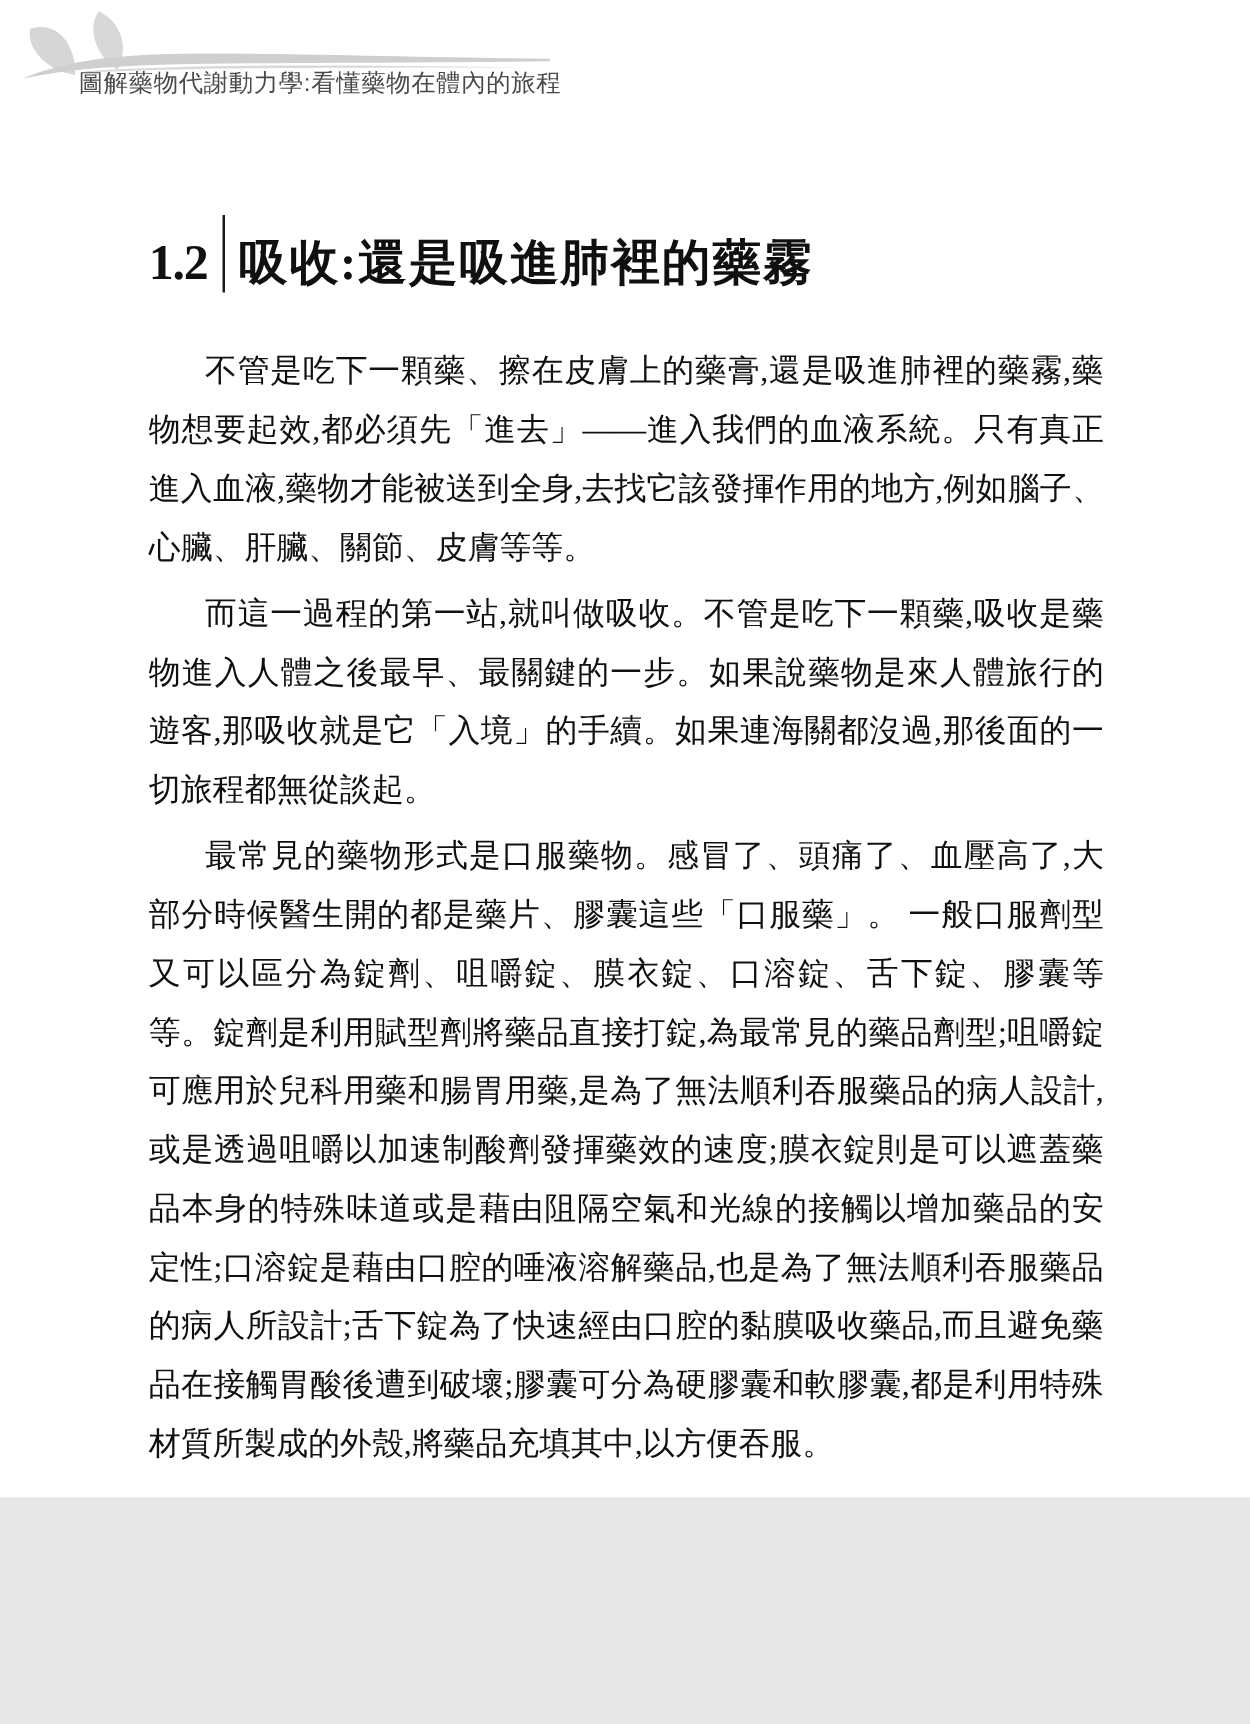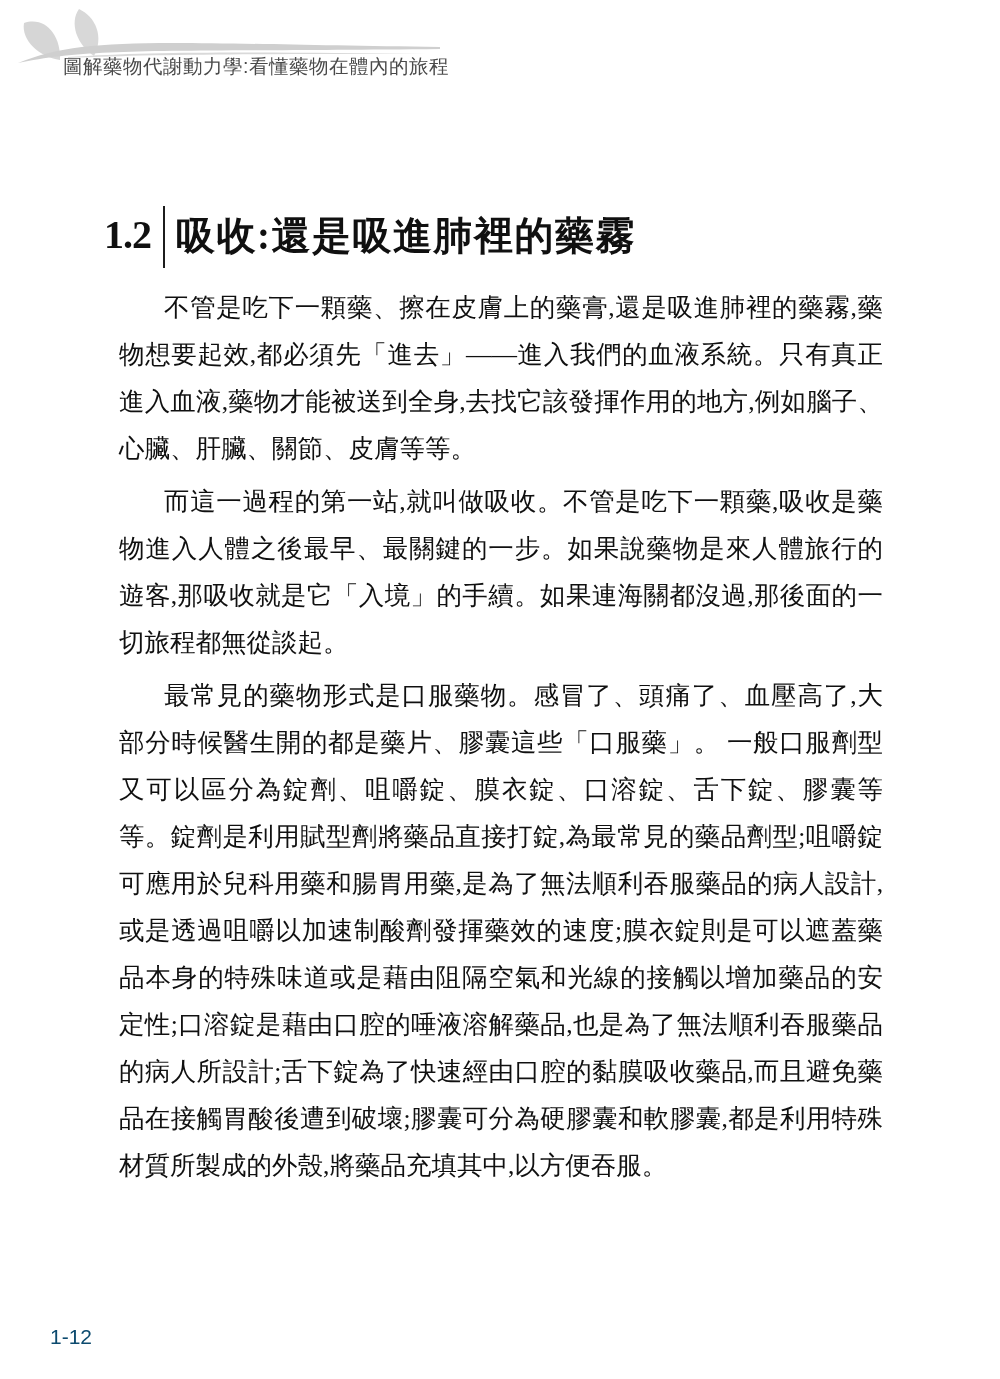--- a/index.html
+++ b/index.html
@@ -1,19 +1,19 @@
 <!DOCTYPE html>
 <html><head>
 <meta charset="utf-8">
 <style>
   html,body { margin:0; padding:0; background:#e8e8e8; }
   .page {
     position:relative;
     width:1000px;
-    height:1379px;
+    height:1198px;
     margin:0 auto;
     background:#ffffff;
     overflow:hidden;
     font-family:"Liberation Serif","DejaVu Serif",serif;
     color:#101010;
   }
 
   
   .logo {
     position:absolute;
@@ -30,25 +30,24 @@
     font-size:19.5px;
     letter-spacing:0.5px;
     color:#4a4a4a;
     white-space:nowrap;
   }
 
   
   .section-heading {
     position:absolute;
     top:172px;
-    left:104px;
+    left:119px;
     display:flex;
-    align-items:center;
+    align-items:flex-end;
     white-space:nowrap;
-    margin-top:34px;
   }
   .sec-num {
     font-size:40px;
     font-weight:bold;
     letter-spacing:-1px;
     line-height:1;
     padding-bottom:4px;
   }
   .sec-divider {
     width:2px;
@@ -60,21 +59,21 @@
     font-size:39px;
     font-weight:bold;
     letter-spacing:1.5px;
     line-height:1;
     padding-bottom:4px;
   }
 
   
   .content {
     position:absolute;
-    top:284px;
+    top:273px;
     left:119px;
     width:764px;
     font-size:25.5px;
     line-height:47px;
     text-align:justify;
     color:#101010;
   }
   .content p {
     margin:0 0 6px 0;
     text-indent:45px;

